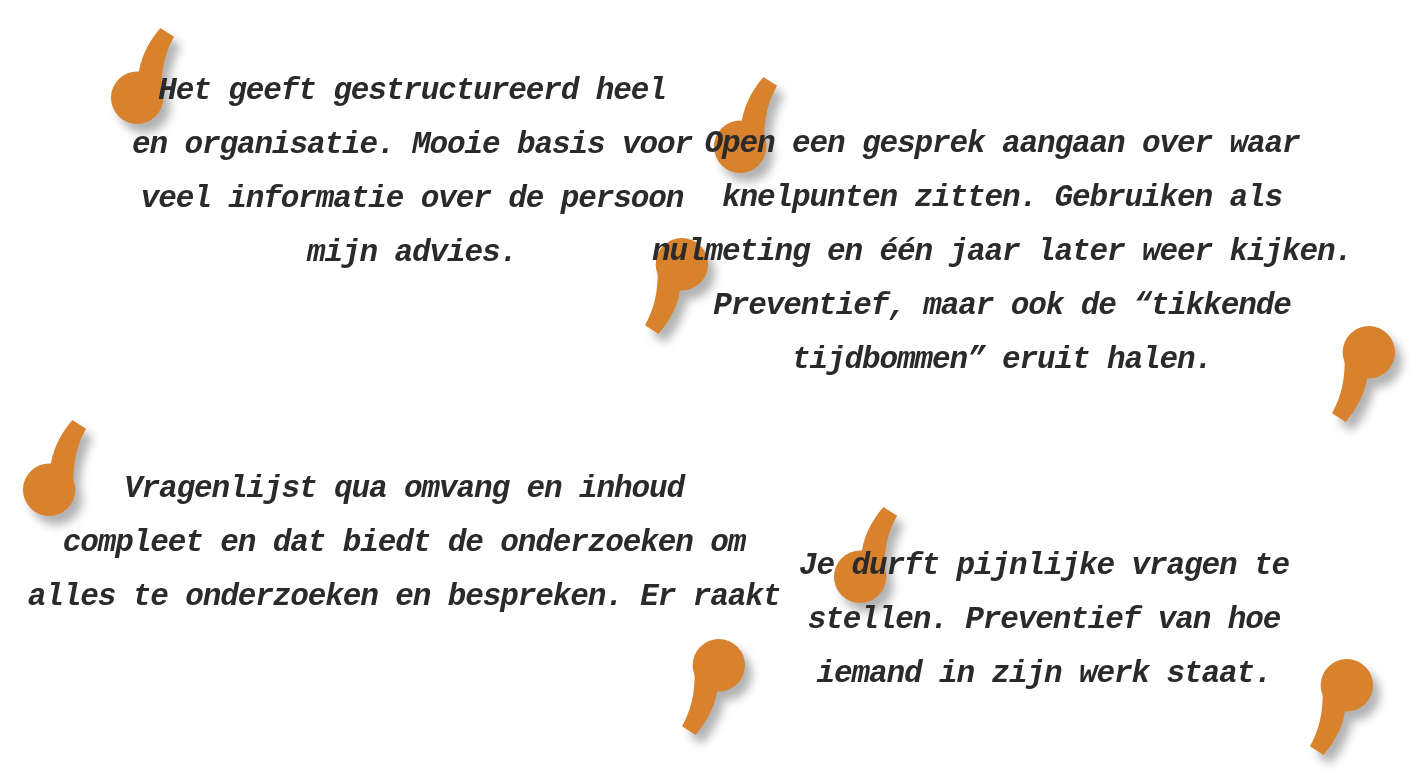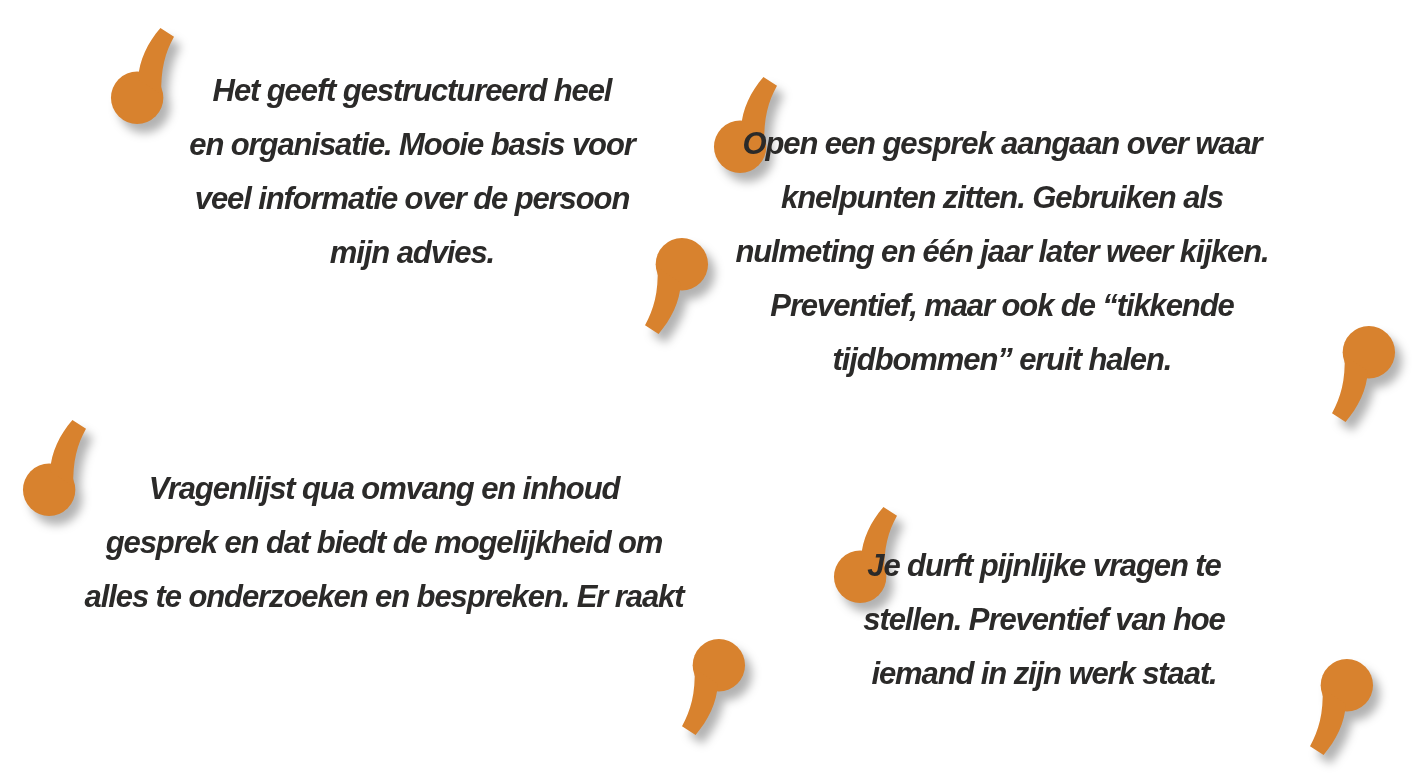--- a/index.html
+++ b/index.html
@@ -8,21 +8,21 @@
     --bg: #FFFFFF;
   }
   * { margin: 0; padding: 0; box-sizing: border-box; }
   html, body { background: var(--bg); }
   .canvas {
     position: relative;
     width: 1417px;
     height: 778px;
     background: var(--bg);
     overflow: hidden;
-    font-family: Liberation Sans, sans-serif;
+    font-family: Liberation Mono, monospace;
   }
   .qmark {
     position: absolute;
     width: 64px;
     height: 99px;
     fill: var(--accent);
     filter: drop-shadow(7px 9px 5px rgba(0,0,0,0.30));
   }
   .qtext {
     position: absolute;
@@ -39,21 +39,21 @@
   
   .q1-open  { left: 110px;  top: 26px;  }
   .q1-text  { left: 412px;  top: 64px;  }
   .q1-close { left: 645px;  top: 237px; }
   
   .q2-open  { left: 713px;  top: 75px;  }
   .q2-text  { left: 1002px; top: 117px; }
   .q2-close { left: 1332px; top: 325px; }
   
   .q3-open  { left: 22px;   top: 418px; }
-  .q3-text  { left: 384px;  top: 462px; }
+  .q3-text  { left: 404px;  top: 462px; }
   .q3-close { left: 682px;  top: 638px; }
   
   .q4-open  { left: 833px;  top: 505px; }
   .q4-text  { left: 1044px; top: 539px; }
   .q4-close { left: 1310px; top: 658px; }
 </style>
 </head>
 <body>
 
 <svg width="0" height="0" style="position:absolute">
@@ -101,21 +101,21 @@
         <use href="#comma-close"></use>
       </svg>
   </section>
 
   <section>
     <svg class="qmark q3-open" viewBox="0 0 66 100">
         <use href="#comma-open"></use>
       </svg>
     <div class="qtext q3-text">
       <div>Vragenlijst qua omvang en inhoud</div>
-      <div>gesprek en dat biedt de mogelijkheid om</div>
+      <div>compleet en dat biedt de onderzoeken om</div>
       <div>alles te onderzoeken en bespreken. Er raakt</div>
     </div>
     <svg class="qmark q3-close" viewBox="0 0 66 100">
         <use href="#comma-close"></use>
       </svg>
   </section>
 
   <section>
     <svg class="qmark q4-open" viewBox="0 0 66 100">
         <use href="#comma-open"></use>

